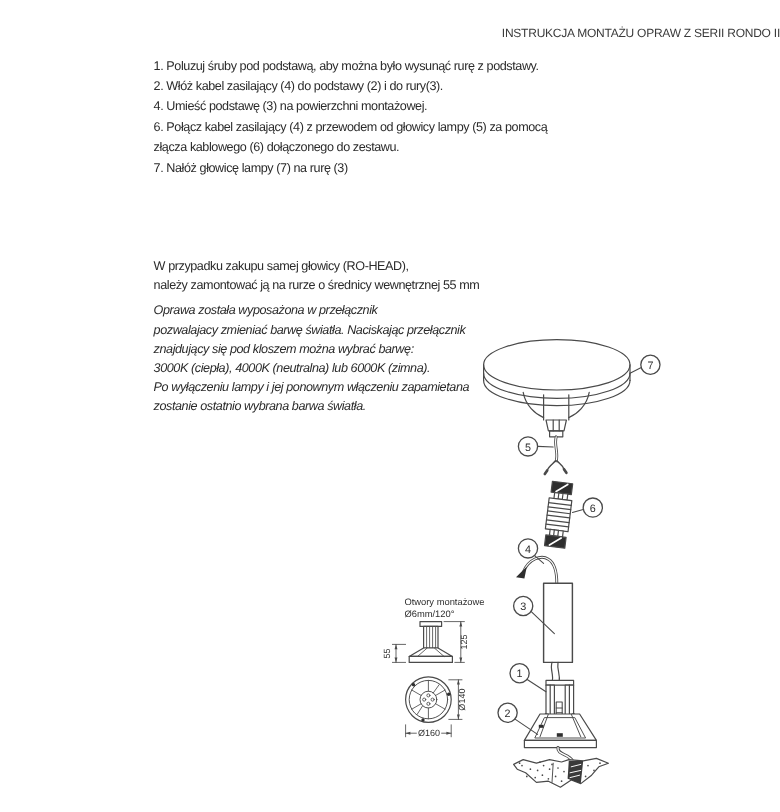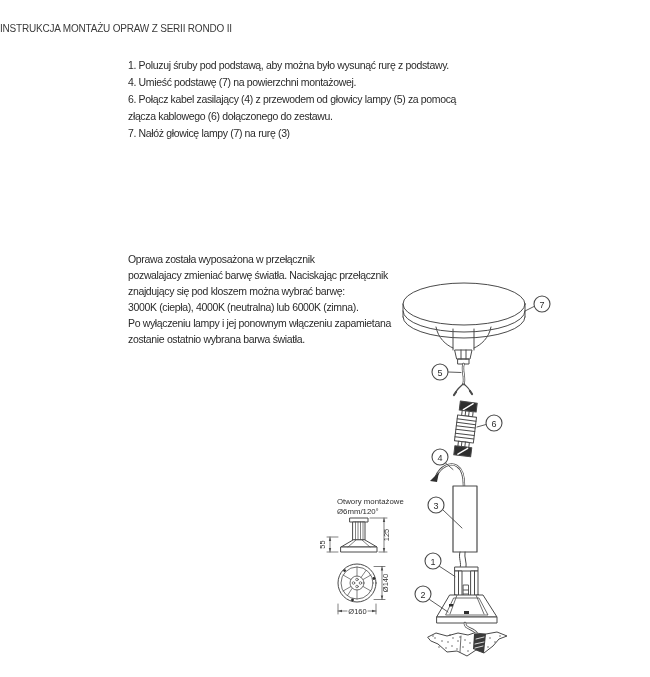--- a/index.html
+++ b/index.html
@@ -1,46 +1,49 @@
 <!DOCTYPE html>
 <html><head>
 <meta charset="utf-8">
 <style>
   html,body{margin:0;padding:0;background:#fff;}
   .page{position:relative;width:650px;height:677px;background:#ffffff;overflow:hidden;
         font-family:"Liberation Sans",sans-serif;color:#2b2b2b;}
-  .doc-title{position:absolute;left:0;top:23px;width:650px;text-align:left;
+  .doc-title{position:absolute;left:0;top:23px;width:650px;text-align:right;
         font-size:10px;letter-spacing:-0.2px;color:#3a3a3a;white-space:pre;}
-  .instructions{position:absolute;left:128px;top:57px;width:370px;}
+  .instructions{position:absolute;left:128px;top:47px;width:370px;}
   .instr-item{font-size:10.5px;letter-spacing:-0.35px;line-height:17px;white-space:pre-line;margin:0;}
   .para{position:absolute;left:128px;width:370px;font-size:10.5px;letter-spacing:-0.35px;
         line-height:16px;white-space:pre-line;}
   .para-head{top:214px;}
-  .para-switch{top:251px;}
+  .para-switch{top:251px;font-style:italic;}
   .diagram-svg{position:absolute;left:300px;top:270px;}
   svg text{font-family:"Liberation Sans",sans-serif;fill:#2e2e2e;}
   .callout-num{font-size:9px;}
   .dim-label{font-size:7.5px;}
   .holes-label{font-size:7.8px;}
 </style>
 </head>
 <body>
 
 <div class="page">
 
   <div class="doc-title">INSTRUKCJA MONTAŻU OPRAW Z SERII RONDO II</div>
 
   <div class="instructions">
     <div class="instr-item">1. Poluzuj śruby pod podstawą, aby można było wysunąć rurę z podstawy.</div>
-    <div class="instr-item">4. Umieść podstawę (7) na powierzchni montażowej.</div>
+    <div class="instr-item">2. Włóż kabel zasilający (4) do podstawy (2) i do rury(3).</div>
+    <div class="instr-item">4. Umieść podstawę (3) na powierzchni montażowej.</div>
     <div class="instr-item">6. Połącz kabel zasilający (4) z przewodem od głowicy lampy (5) za pomocą
 złącza kablowego (6) dołączonego do zestawu.</div>
     <div class="instr-item">7. Nałóż głowicę lampy (7) na rurę (3)</div>
   </div>
 
+  <div class="para para-head">W przypadku zakupu samej głowicy (RO-HEAD),
+należy zamontować ją na rurze o średnicy wewnętrznej 55 mm</div>
   <div class="para para-switch">Oprawa została wyposażona w przełącznik
 pozwalajacy zmieniać barwę światła. Naciskając przełącznik
 znajdujący się pod kloszem można wybrać barwę:
 3000K (ciepła), 4000K (neutralna) lub 6000K (zimna).
 Po wyłączeniu lampy i jej ponownym włączeniu zapamietana
 zostanie ostatnio wybrana barwa światła.</div>
 
   <svg class="diagram-svg" width="270" height="407" viewBox="0 0 270 407" stroke="#4a4a4a" stroke-width="1" fill="none" stroke-linecap="round" stroke-linejoin="round">
 
     <g>

